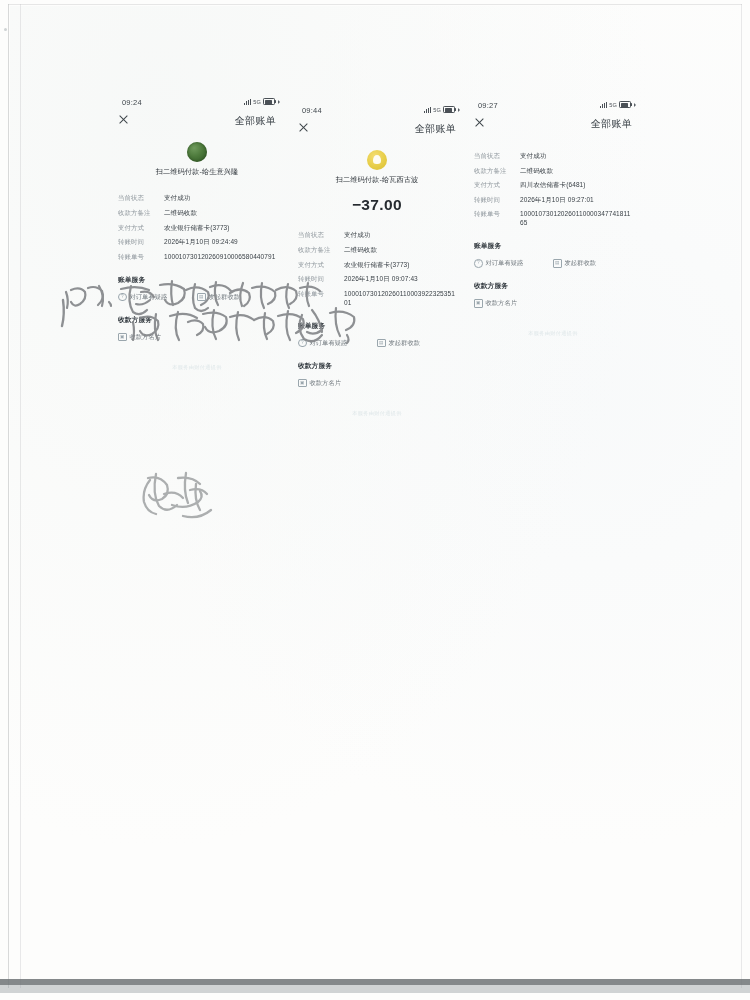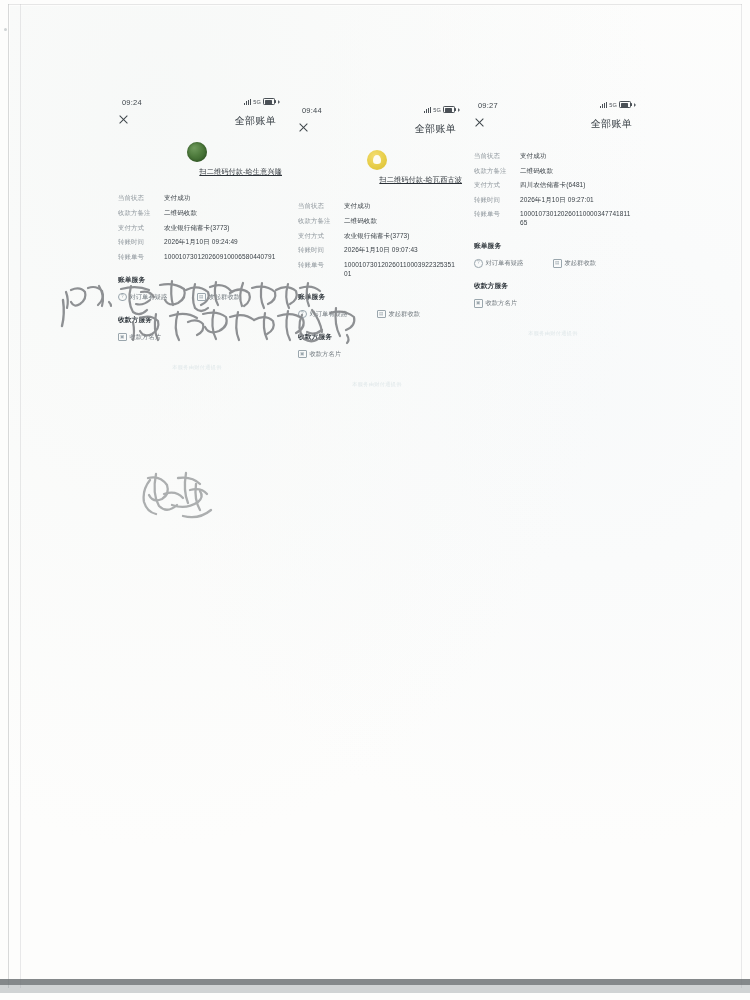--- a/index.html
+++ b/index.html
@@ -105,21 +105,21 @@
     content:""; position:absolute; left:0; top:5px;
     width:11px; height:1.1px; background:#3c4349;
   }
   .nav-close::before{ transform: rotate(45deg); }
   .nav-close::after { transform: rotate(-45deg); }
   .nav-title {
     position:absolute; right:10px; top:2px;
     font-size: 10px; color:#3c4349; letter-spacing:.3px;
   }
 
-  .payee-block { text-align:right; margin-top: 10px; text-decoration: underline; }
+  .payee-block { text-align:center; margin-top: 10px; }
   .avatar {
     width: 20px; height: 20px; border-radius: 50%;
     margin: 0 auto 5px; display:block;
   }
   .avatar-green {
     background:
       radial-gradient(circle at 36% 30%, #6f9a5c 0%, #4d7a3c 45%, #2f5524 100%);
     box-shadow: inset 0 0 3px rgba(20,50,12,.55);
   }
   .avatar-gold {
@@ -304,20 +304,21 @@
     </div>
 
     <div class="nav-bar">
       <div class="nav-close"></div>
       <div class="nav-title">全部账单</div>
     </div>
 
     <div class="payee-block">
       <div class="avatar avatar-gold"></div>
       <div class="payee-name">扫二维码付款-给瓦西古波</div>
+      <div class="amount">−37.00</div>
     </div>
 
     <div class="detail-list">
       <div class="detail-row">
         <div class="detail-label">当前状态</div>
         <div class="detail-value">支付成功</div>
       </div>
       <div class="detail-row">
         <div class="detail-label">收款方备注</div>
         <div class="detail-value">二维码收款</div>

